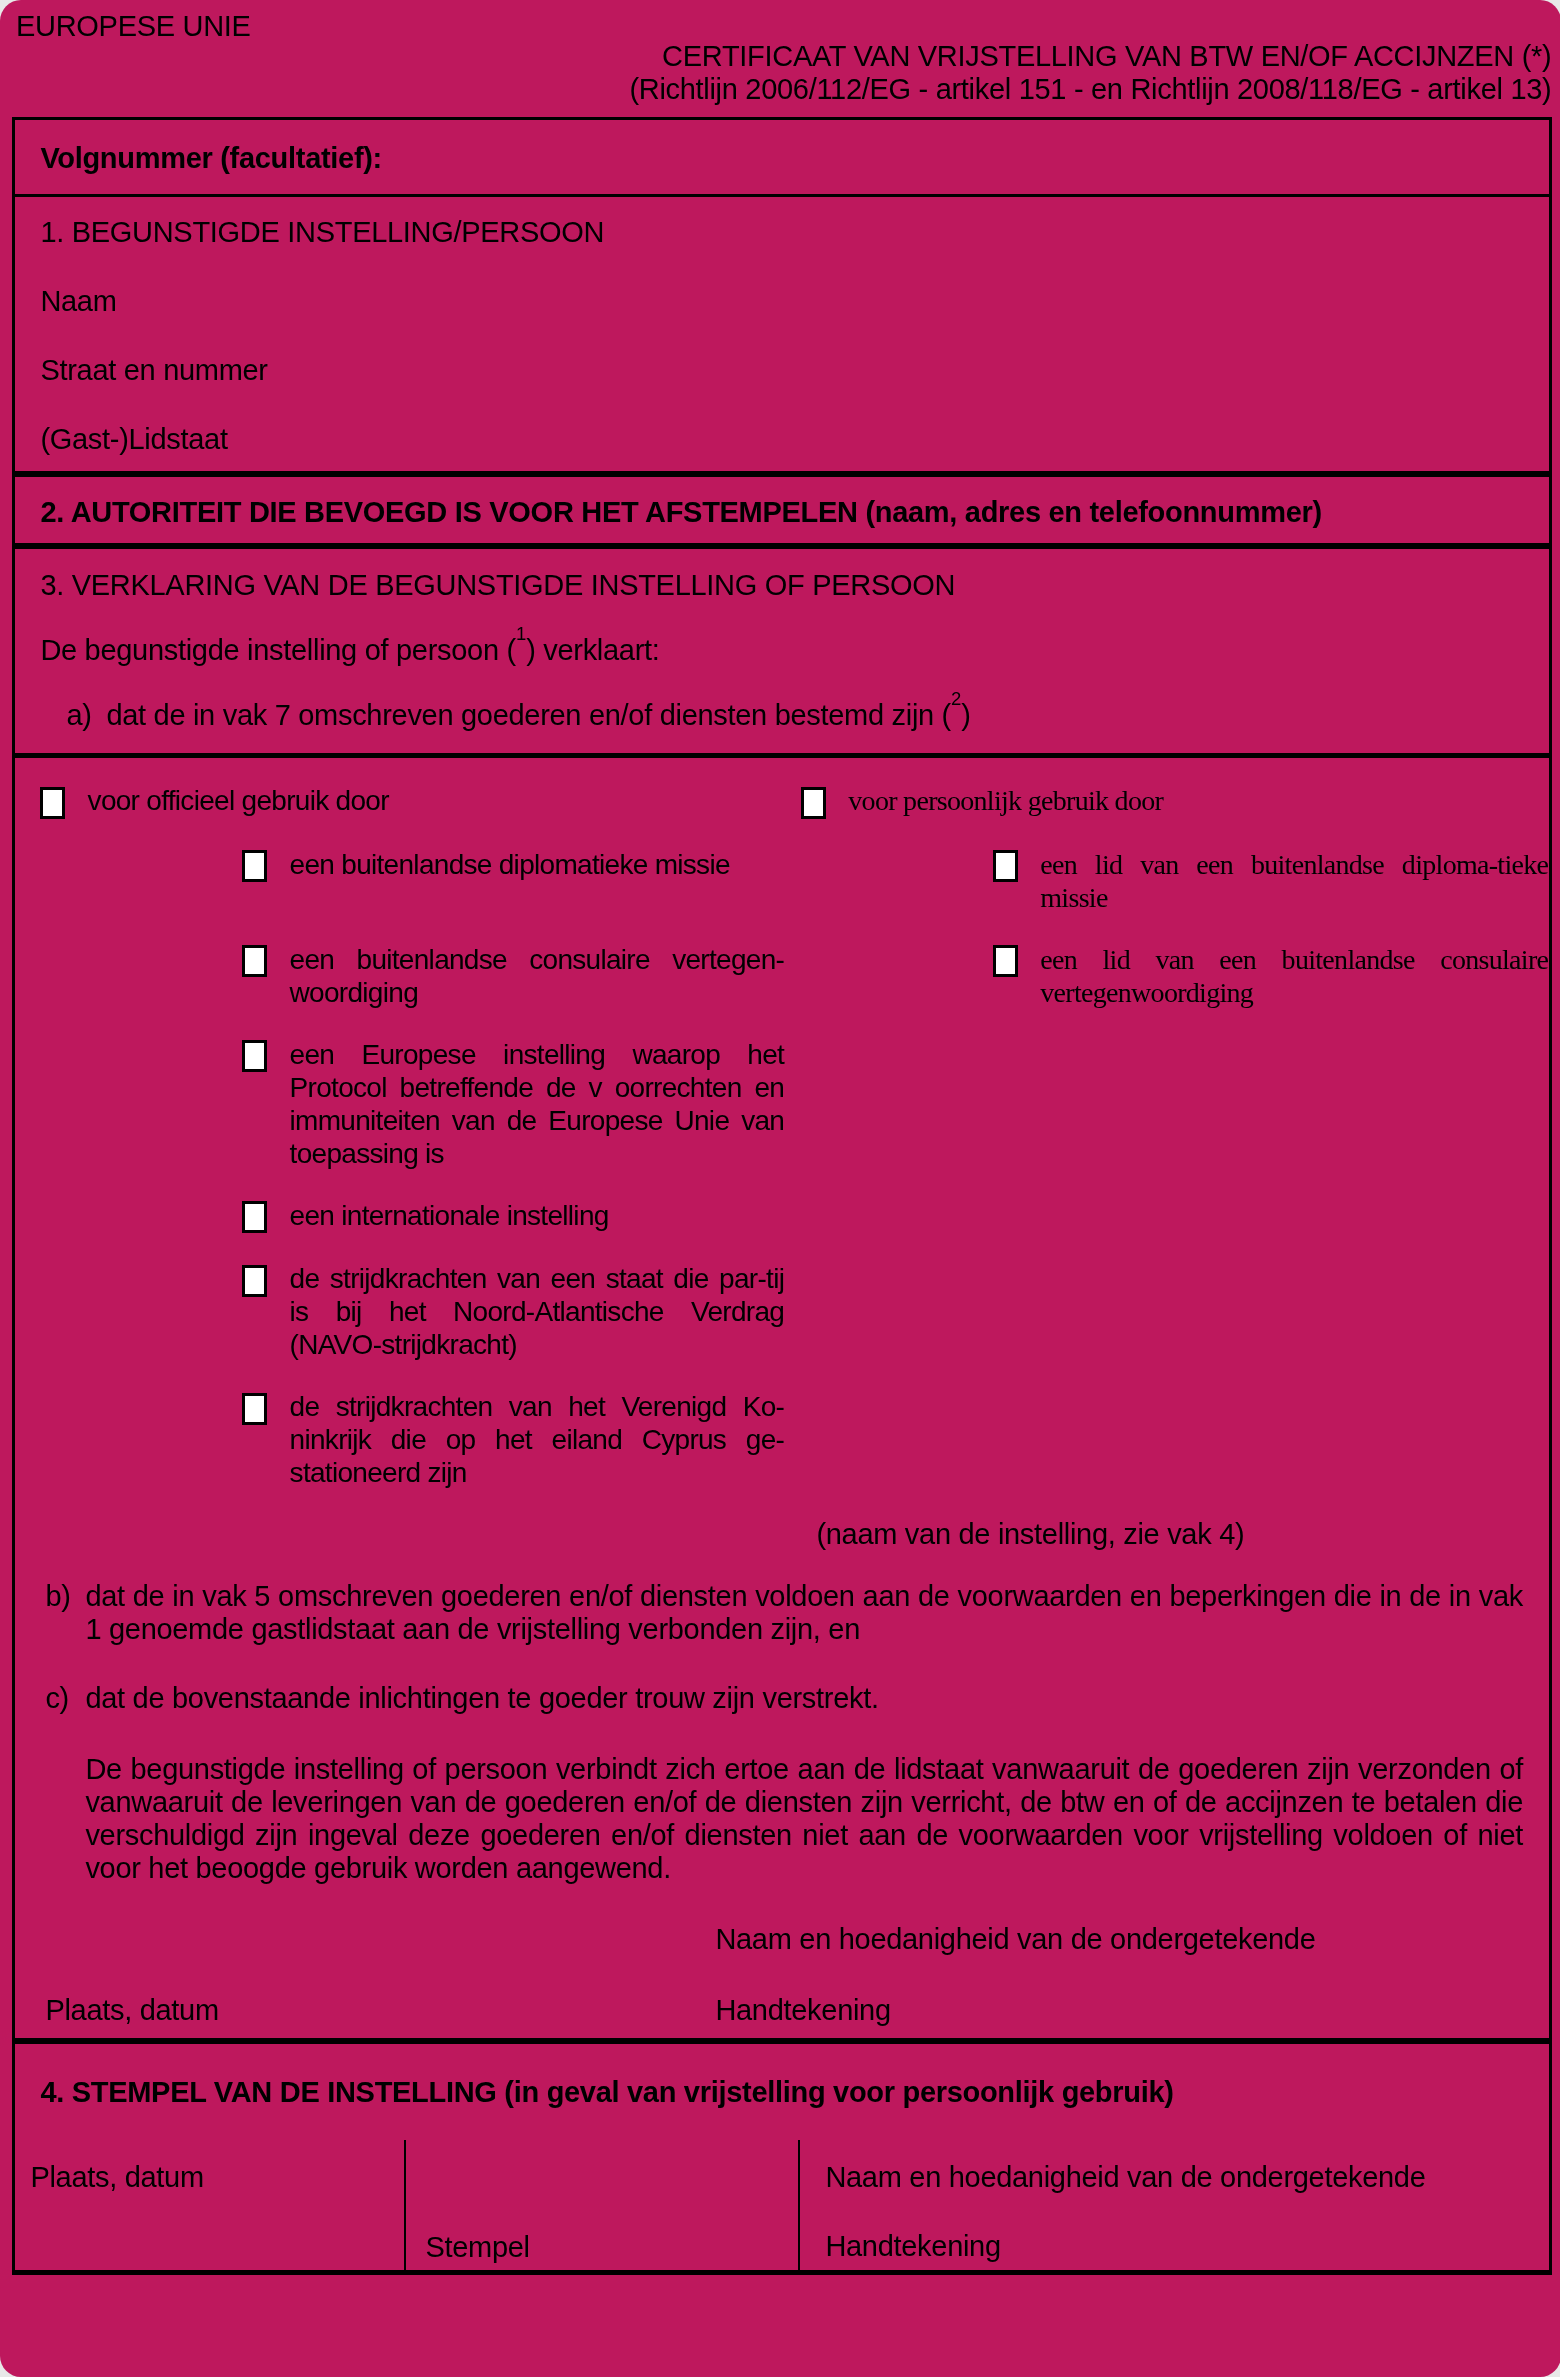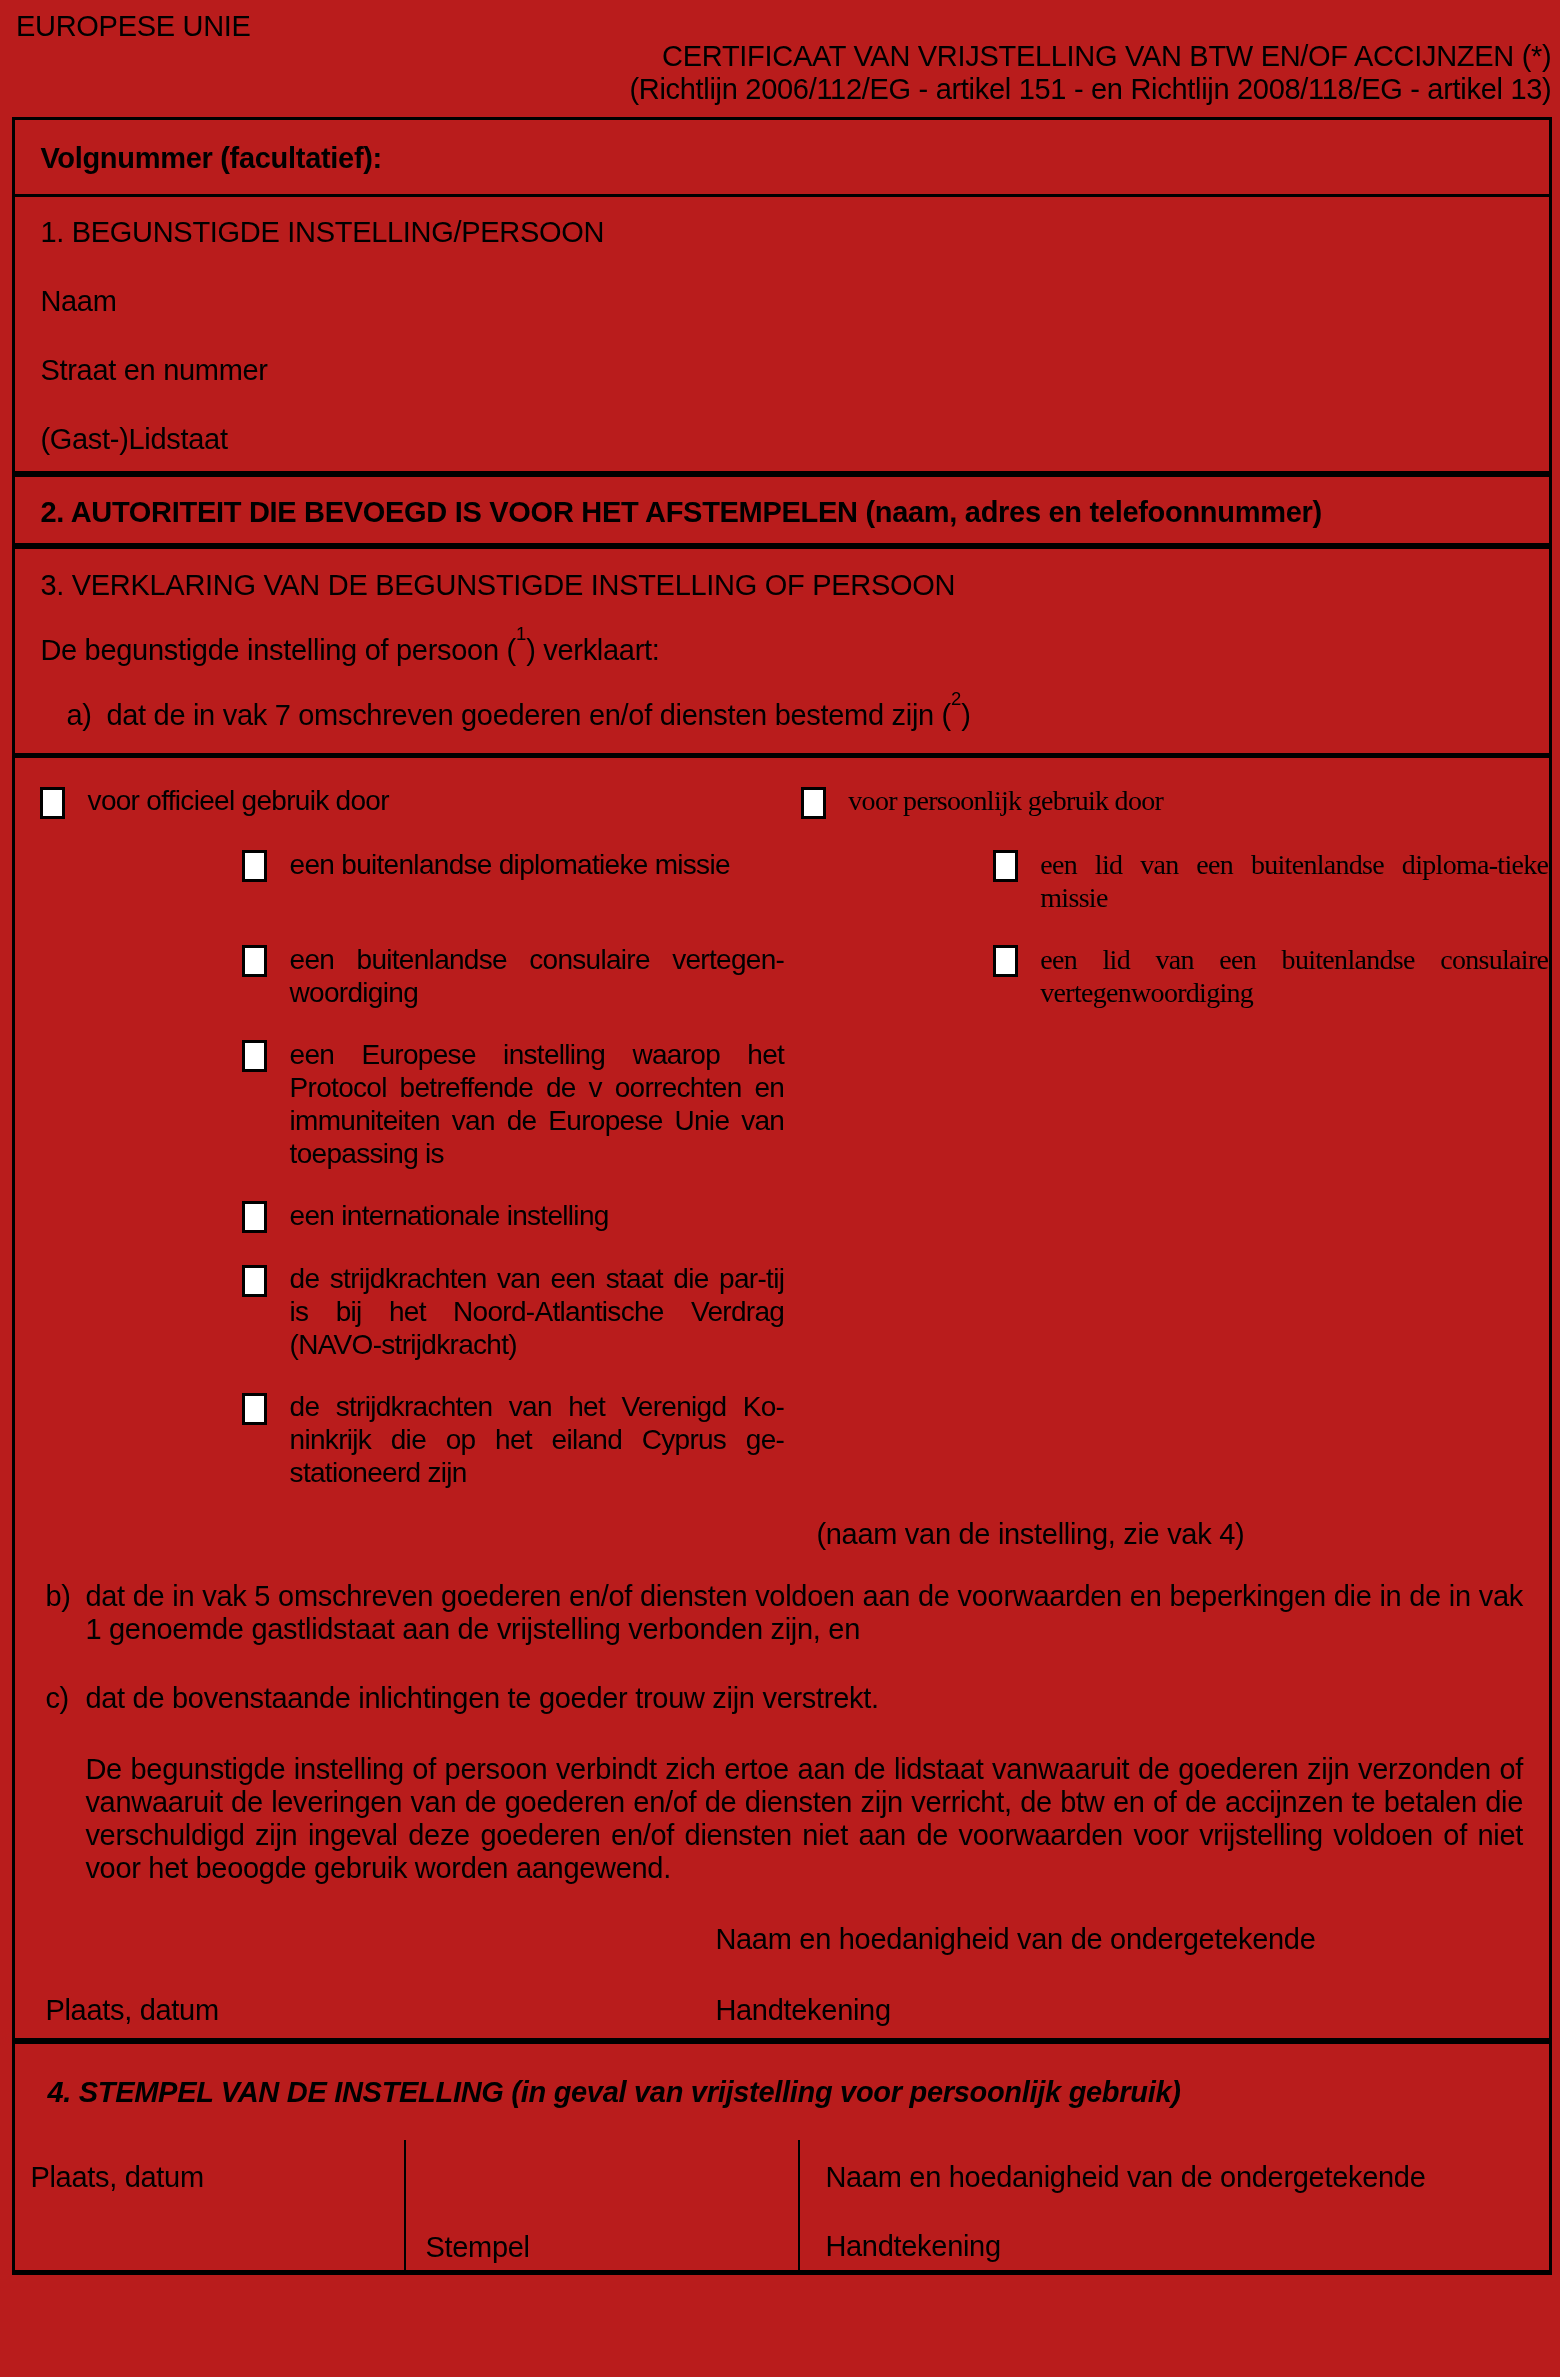--- a/index.html
+++ b/index.html
@@ -1,21 +1,22 @@
 <!DOCTYPE html>
 <html style="font-size:11px"><head>
 <meta charset="utf-8">
 <style>
   html,body { margin:0; padding:0; background:#e8e8e8; }
   .page {
     position:relative; width:1561px; height:2377px;
-    background:#b91c1c; color:#000000;
+    background:#be185d; color:#000000;
     font-family:"Liberation Sans", sans-serif;
     font-size:29px; line-height:33px; letter-spacing:-0.3px;
     overflow:hidden;
+    border-radius:21px;
   }
   .eu-label { position:absolute; left:16px; top:9.6px; }
   .title-block { position:absolute; right:9.6px; top:40px; text-align:right; }
   .bold { font-weight:normal; }
 
   .form {
     position:absolute; top:117px; left:12.4px; right:9px;
     border:3.4px solid #000; border-bottom-width:5.5px;
   }
   .row-serial { padding:22px 25px 19px 25px; border-bottom:3.4px solid #000; font-weight:bold; }
@@ -51,21 +52,21 @@
   .list { position:relative; padding-left:66px; padding-right:26px; text-align:justify; }
   .list .marker { position:absolute; left:26px; }
   .item-b { margin-top:29px; }
   .item-c { margin-top:36px; }
   .para { margin:38px 26px 0 66px; text-align:justify; }
   .sig-name { margin-top:38px; margin-left:696px; }
   .sig-row { position:relative; margin-top:38px; }
   .sig-row .plaats { margin-left:26px; }
   .sig-row .handtek { position:absolute; left:696px; top:0; }
 
-  .sec4 .heading { margin:32px 26px 0 32px; font-weight:bold;font-style:italic; }
+  .sec4 .heading { margin:32px 26px 0 25px; font-weight:bold; }
   .sec4-table { display:flex; margin-top:31px; height:130px; }
   .s4col1 { width:389px; box-sizing:border-box; padding:20.6px 0 0 15px; }
   .s4col2 { width:394px; box-sizing:border-box; border-left:2.7px solid #000; padding:91px 0 0 19px; }
   .s4col3 { flex:1; border-left:2.7px solid #000; padding:20.6px 0 0 25px; }
   .s4col3 .handtek2 { margin-top:36px; }
 </style>
 </head>
 <body>
 
 <div class="page">

